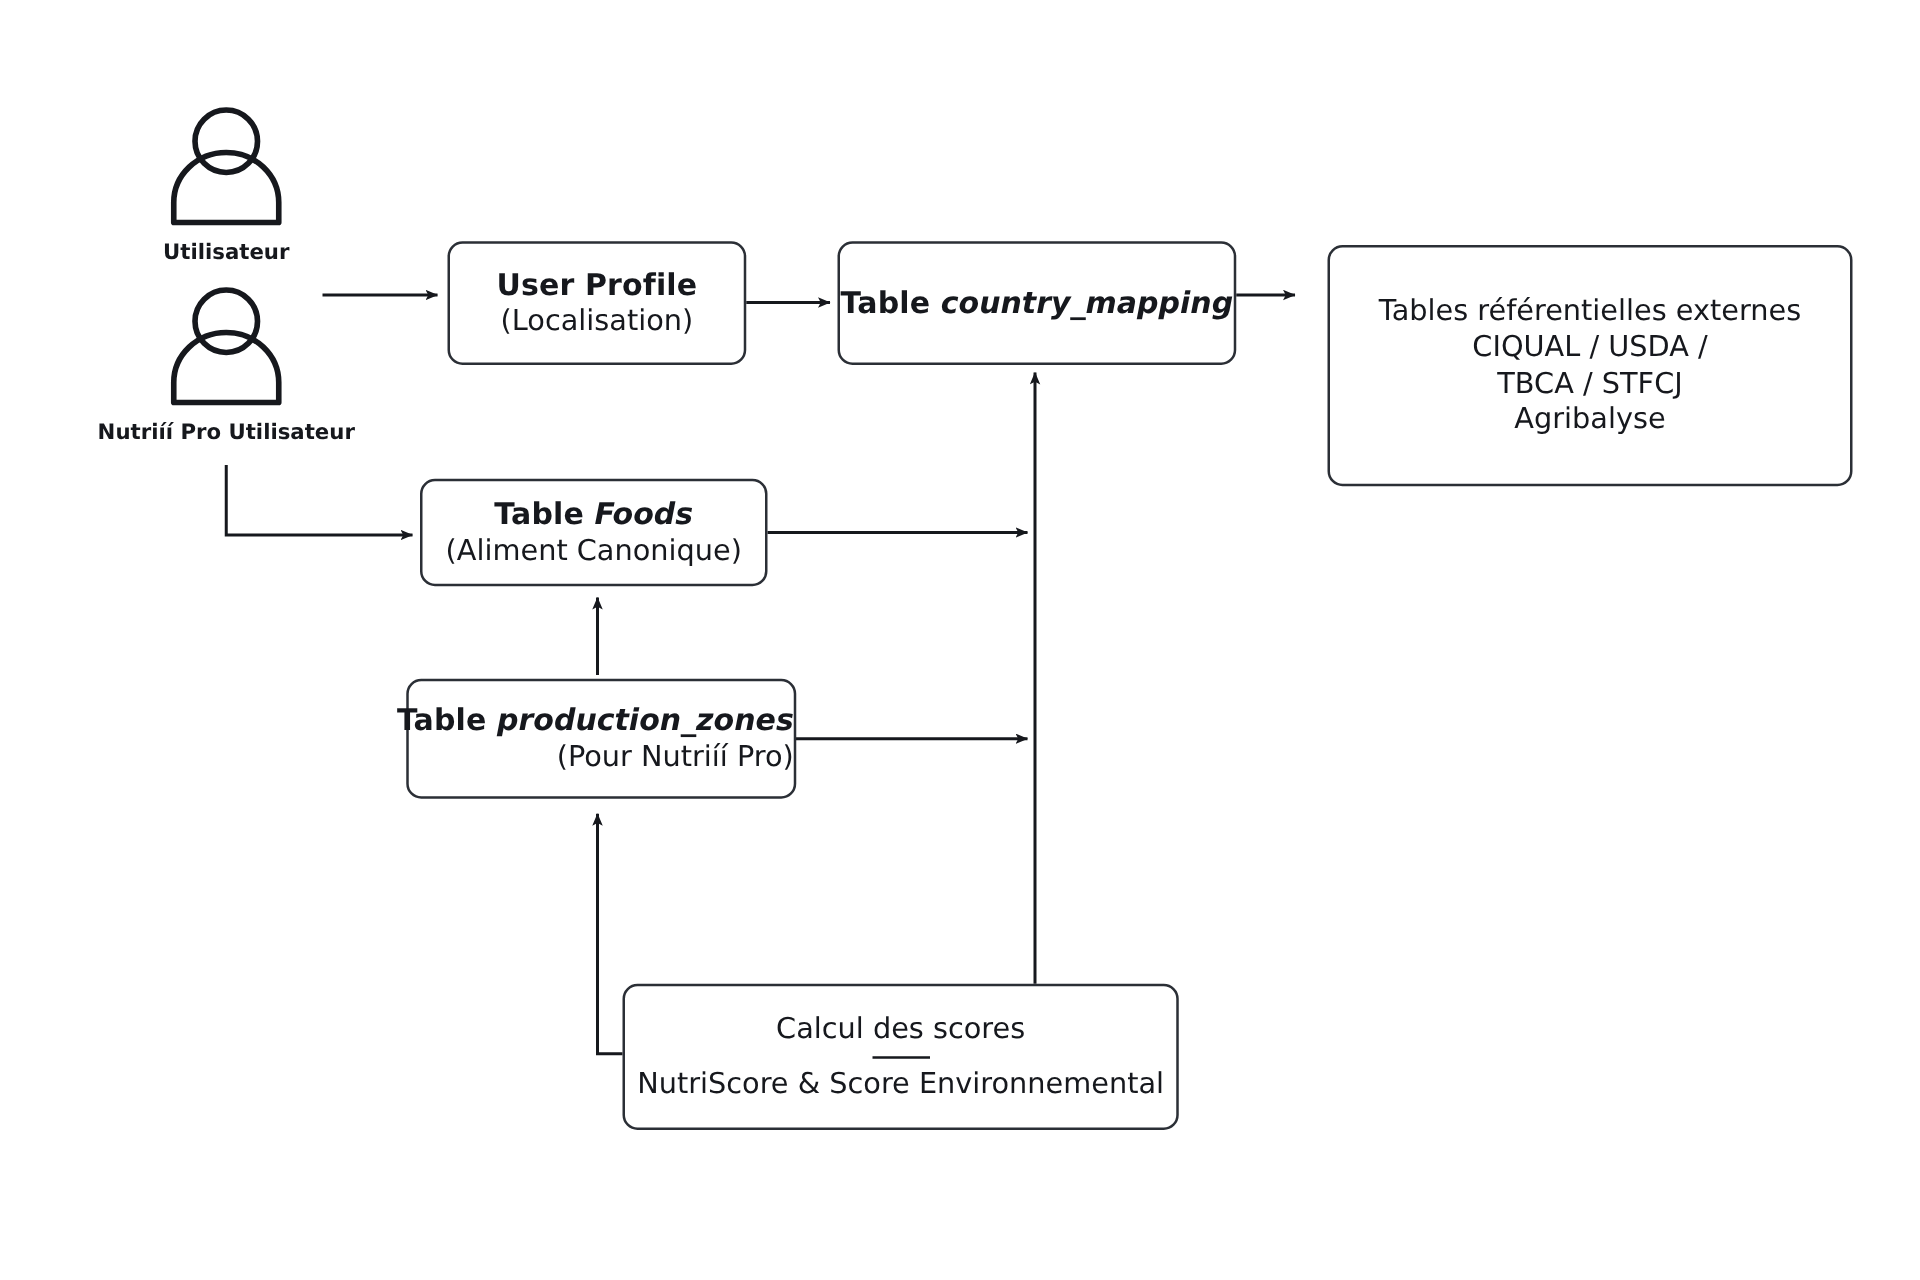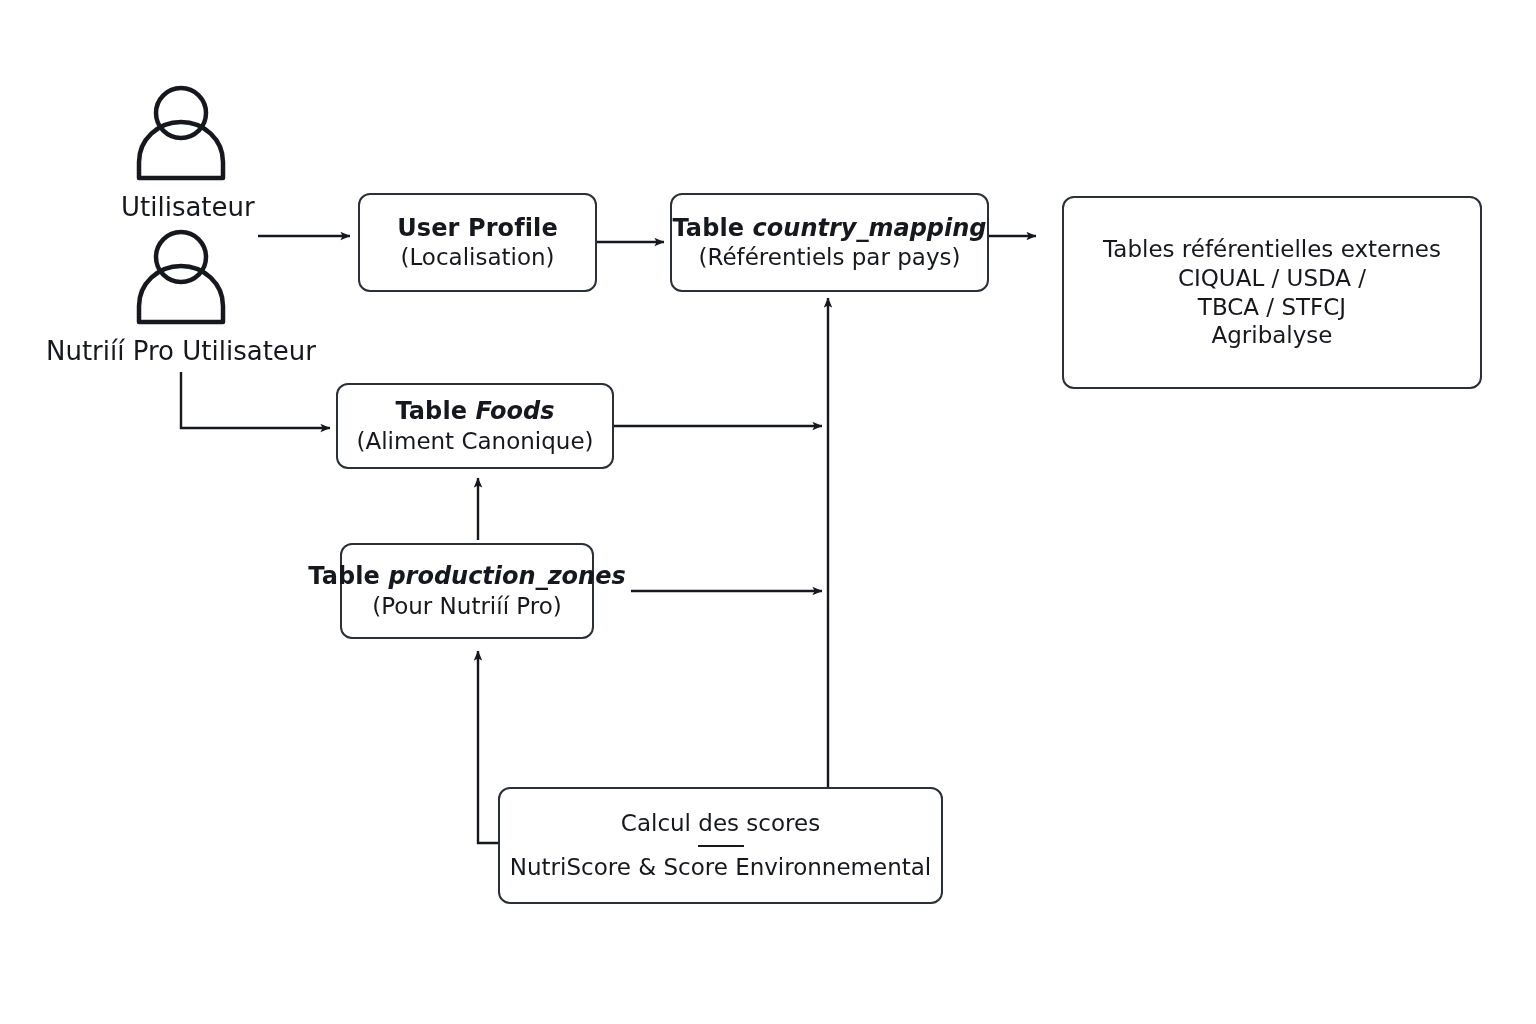--- a/index.html
+++ b/index.html
@@ -51,22 +51,22 @@
   .title-row { display: block; white-space: nowrap; }
 
   .actor {
     position: absolute;
     width: 120px;
     text-align: center;
   }
   .actor .glyph { display: block; }
   .actor .caption {
     display: block;
-    font-size: 26px;
-    font-weight: 400;
+    font-size: 17px;
+    font-weight: 700;
     white-space: nowrap;
     margin-top: 6px;
     color: #16181d;
   }
   .caption-wide { width: 300px; margin-left: -90px; }
   .sep-line {
     width: 46px;
     height: 0;
     border-top: 2px solid #16181d;
     margin: 7px 0 6px 0;
@@ -141,36 +141,35 @@
     <span class="caption caption-wide">Nutriíí Pro Utilisateur</span>
   </div>
 
   <div class="node" style="left:358px; top:193px; width:239px; height:99px;">
     <span class="ln ln-bold">User Profile</span>
     <span class="ln ln-reg-lg">(Localisation)</span>
   </div>
 
   <div class="node" style="left:670px; top:193px; width:319px; height:99px;">
     <span class="title-row"><span class="ln-bold">Table </span><span class="ln-bi">country_mapping</span></span>
-    <span class="ln ln-reg-lg">(Référentiels par pays)</span>
   </div>
 
   <div class="node" style="left:1042px; top:196px; width:420px; height:193px;margin-left:20px;">
     <span class="ln ln-reg-lg">Tables référentielles externes</span>
     <span class="ln ln-reg-lg">CIQUAL / USDA /</span>
     <span class="ln ln-reg-lg">TBCA / STFCJ</span>
     <span class="ln ln-ital">Agribalyse</span>
   </div>
 
   <div class="node" style="left:336px; top:383px; width:278px; height:86px;">
     <span class="title-row"><span class="ln-bold">Table </span><span class="ln-bi">Foods</span></span>
     <span class="ln ln-reg-lg">(Aliment Canonique)</span>
   </div>
 
-  <div class="node" style="left:340px; top:543px; width:254px; height:96px;">
+  <div class="node" style="left:325px; top:543px; width:312px; height:96px;align-items:flex-end;">
     <span class="title-row"><span class="ln-bold">Table </span><span class="ln-bi">production_zones</span></span>
     <span class="ln ln-reg-lg">(Pour Nutriíí Pro)</span>
   </div>
 
   <div class="node" style="left:498px; top:787px; width:445px; height:117px;">
     <span class="ln ln-reg-lg">Calcul des scores</span>
     <span class="sep-line"></span>
     <span class="ln ln-reg-lg">NutriScore &amp; Score Environnemental</span>
   </div>
 

